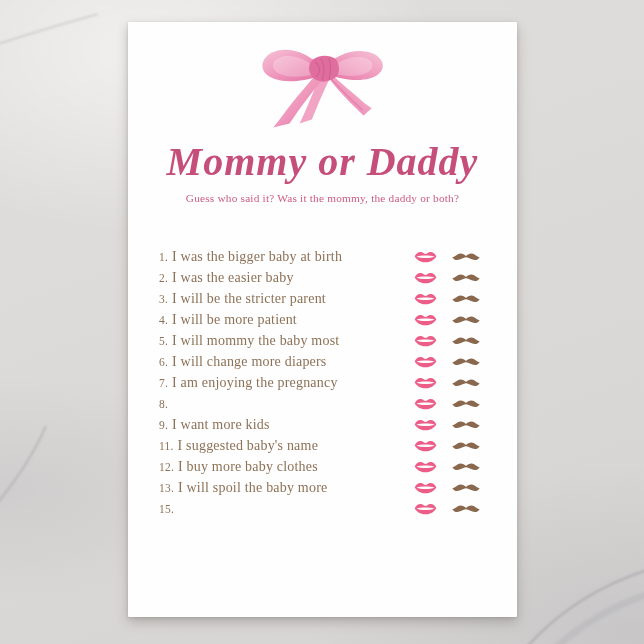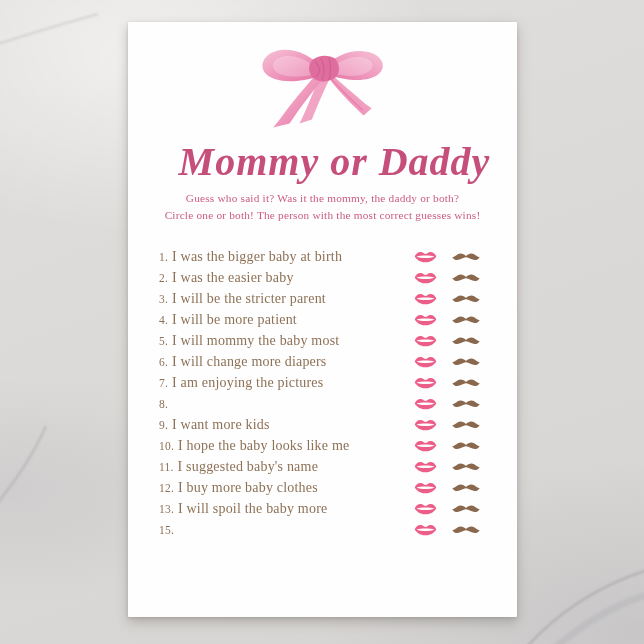--- a/index.html
+++ b/index.html
@@ -20,21 +20,21 @@
   }
   .veins{position:absolute;inset:0;}
   .card{
     position:absolute; left:128px; top:22px; width:389px; height:595px;
     background:var(--card); border-radius:1px;
     box-shadow:0 5px 12px rgba(125,120,115,.45), 0 1px 3px rgba(140,135,130,.35);
   }
   .bow{position:absolute; top:21px; left:50%; transform:translateX(-50%); width:134px; height:90px;}
   .bow svg{width:100%;height:100%;display:block;}
   .title{
-    position:absolute; top:116px; left:12px; width:100%; text-align:center;
+    position:absolute; top:116px; left:0; width:100%; text-align:center;
     font-family:"Liberation Serif", serif; font-style:italic; font-weight:600;
     font-size:40px; line-height:48px; color:var(--title); letter-spacing:1px;
   }
   .subtitle{
     position:absolute; top:168px; left:0; width:100%; text-align:center;
     font-size:11.3px; line-height:16.5px; color:var(--subtitle); letter-spacing:.2px;
   }
   .list{position:absolute; top:224px; left:31px; right:37px;}
   .row{display:flex; align-items:center; height:21px;}
   .num{font-size:11.5px; color:var(--qtext); margin-right:4px; letter-spacing:.2px;}
@@ -96,21 +96,20 @@
 
         <path d="M56,16 C62,11 72,11 78,15 C83,21 83,30 78,34 C70,39 62,39 56,34 C51,28 51,21 56,16 Z" fill="#df6d9e"></path>
         <path d="M58,18 C64,24 64,28 59,33 M64,15 C68,22 68,28 65,36 M72,14 C74,22 74,28 72,36" stroke="#c95b8d" stroke-width="1.2" fill="none" opacity="0.7"></path>
       </svg>
     </div>
 
     <h1 class="title">Mommy or Daddy</h1>
 
     <p class="subtitle">
       <span>Guess who said it? Was it the mommy, the daddy or both?</span><br>
-      <span>Circle one or both! The person with the most correct guesses wins!</span>
     </p>
 
     <div class="list">
   <div class="row">
     <span class="num">1.</span>
     <span class="txt">I was the bigger baby at birth</span>
     <span class="icon lips">
       <svg viewBox="0 0 64 36">
         <path class="lips-fill" d="M2,18 C5,9 14,3 22,6 C27,8 29,11 32,11 C35,11 37,8 42,6 C50,3 59,9 62,18 C56,28 44,35 32,34 C20,35 8,28 2,18 Z"></path>
         <path d="M7,18.5 C20,14.5 44,14.5 57,18.5 C44,23.5 20,23.5 7,18.5 Z" fill="#ffffff"></path>
@@ -198,21 +197,21 @@
     </span>
     <span class="icon stache">
       <svg viewBox="0 0 72 20">
         <path class="stache-fill" d="M36,8 C31,2 22,-1 15,3 C9,6 6,11 1,10 C3,16 11,20 19,17 C27,14 32,11 36,11 C40,11 45,14 53,17 C61,20 69,16 71,10 C66,11 63,6 57,3 C50,-1 41,2 36,8 Z"></path>
       </svg>
     </span>
   </div>
 
   <div class="row">
     <span class="num">7.</span>
-    <span class="txt">I am enjoying the pictures</span>
+    <span class="txt">I am enjoying the pregnancy</span>
     <span class="icon lips">
       <svg viewBox="0 0 64 36">
         <path class="lips-fill" d="M2,18 C5,9 14,3 22,6 C27,8 29,11 32,11 C35,11 37,8 42,6 C50,3 59,9 62,18 C56,28 44,35 32,34 C20,35 8,28 2,18 Z"></path>
         <path d="M7,18.5 C20,14.5 44,14.5 57,18.5 C44,23.5 20,23.5 7,18.5 Z" fill="#ffffff"></path>
       </svg>
     </span>
     <span class="icon stache">
       <svg viewBox="0 0 72 20">
         <path class="stache-fill" d="M36,8 C31,2 22,-1 15,3 C9,6 6,11 1,10 C3,16 11,20 19,17 C27,14 32,11 36,11 C40,11 45,14 53,17 C61,20 69,16 71,10 C66,11 63,6 57,3 C50,-1 41,2 36,8 Z"></path>
       </svg>
@@ -243,35 +242,20 @@
         <path d="M7,18.5 C20,14.5 44,14.5 57,18.5 C44,23.5 20,23.5 7,18.5 Z" fill="#ffffff"></path>
       </svg>
     </span>
     <span class="icon stache">
       <svg viewBox="0 0 72 20">
         <path class="stache-fill" d="M36,8 C31,2 22,-1 15,3 C9,6 6,11 1,10 C3,16 11,20 19,17 C27,14 32,11 36,11 C40,11 45,14 53,17 C61,20 69,16 71,10 C66,11 63,6 57,3 C50,-1 41,2 36,8 Z"></path>
       </svg>
     </span>
   </div>
 
-  <div class="row">
-    <span class="num">10.</span>
-    <span class="txt">I hope the baby looks like me</span>
-    <span class="icon lips">
-      <svg viewBox="0 0 64 36">
-        <path class="lips-fill" d="M2,18 C5,9 14,3 22,6 C27,8 29,11 32,11 C35,11 37,8 42,6 C50,3 59,9 62,18 C56,28 44,35 32,34 C20,35 8,28 2,18 Z"></path>
-        <path d="M7,18.5 C20,14.5 44,14.5 57,18.5 C44,23.5 20,23.5 7,18.5 Z" fill="#ffffff"></path>
-      </svg>
-    </span>
-    <span class="icon stache">
-      <svg viewBox="0 0 72 20">
-        <path class="stache-fill" d="M36,8 C31,2 22,-1 15,3 C9,6 6,11 1,10 C3,16 11,20 19,17 C27,14 32,11 36,11 C40,11 45,14 53,17 C61,20 69,16 71,10 C66,11 63,6 57,3 C50,-1 41,2 36,8 Z"></path>
-      </svg>
-    </span>
-  </div>
 
   <div class="row">
     <span class="num">11.</span>
     <span class="txt">I suggested baby's name</span>
     <span class="icon lips">
       <svg viewBox="0 0 64 36">
         <path class="lips-fill" d="M2,18 C5,9 14,3 22,6 C27,8 29,11 32,11 C35,11 37,8 42,6 C50,3 59,9 62,18 C56,28 44,35 32,34 C20,35 8,28 2,18 Z"></path>
         <path d="M7,18.5 C20,14.5 44,14.5 57,18.5 C44,23.5 20,23.5 7,18.5 Z" fill="#ffffff"></path>
       </svg>
     </span>

